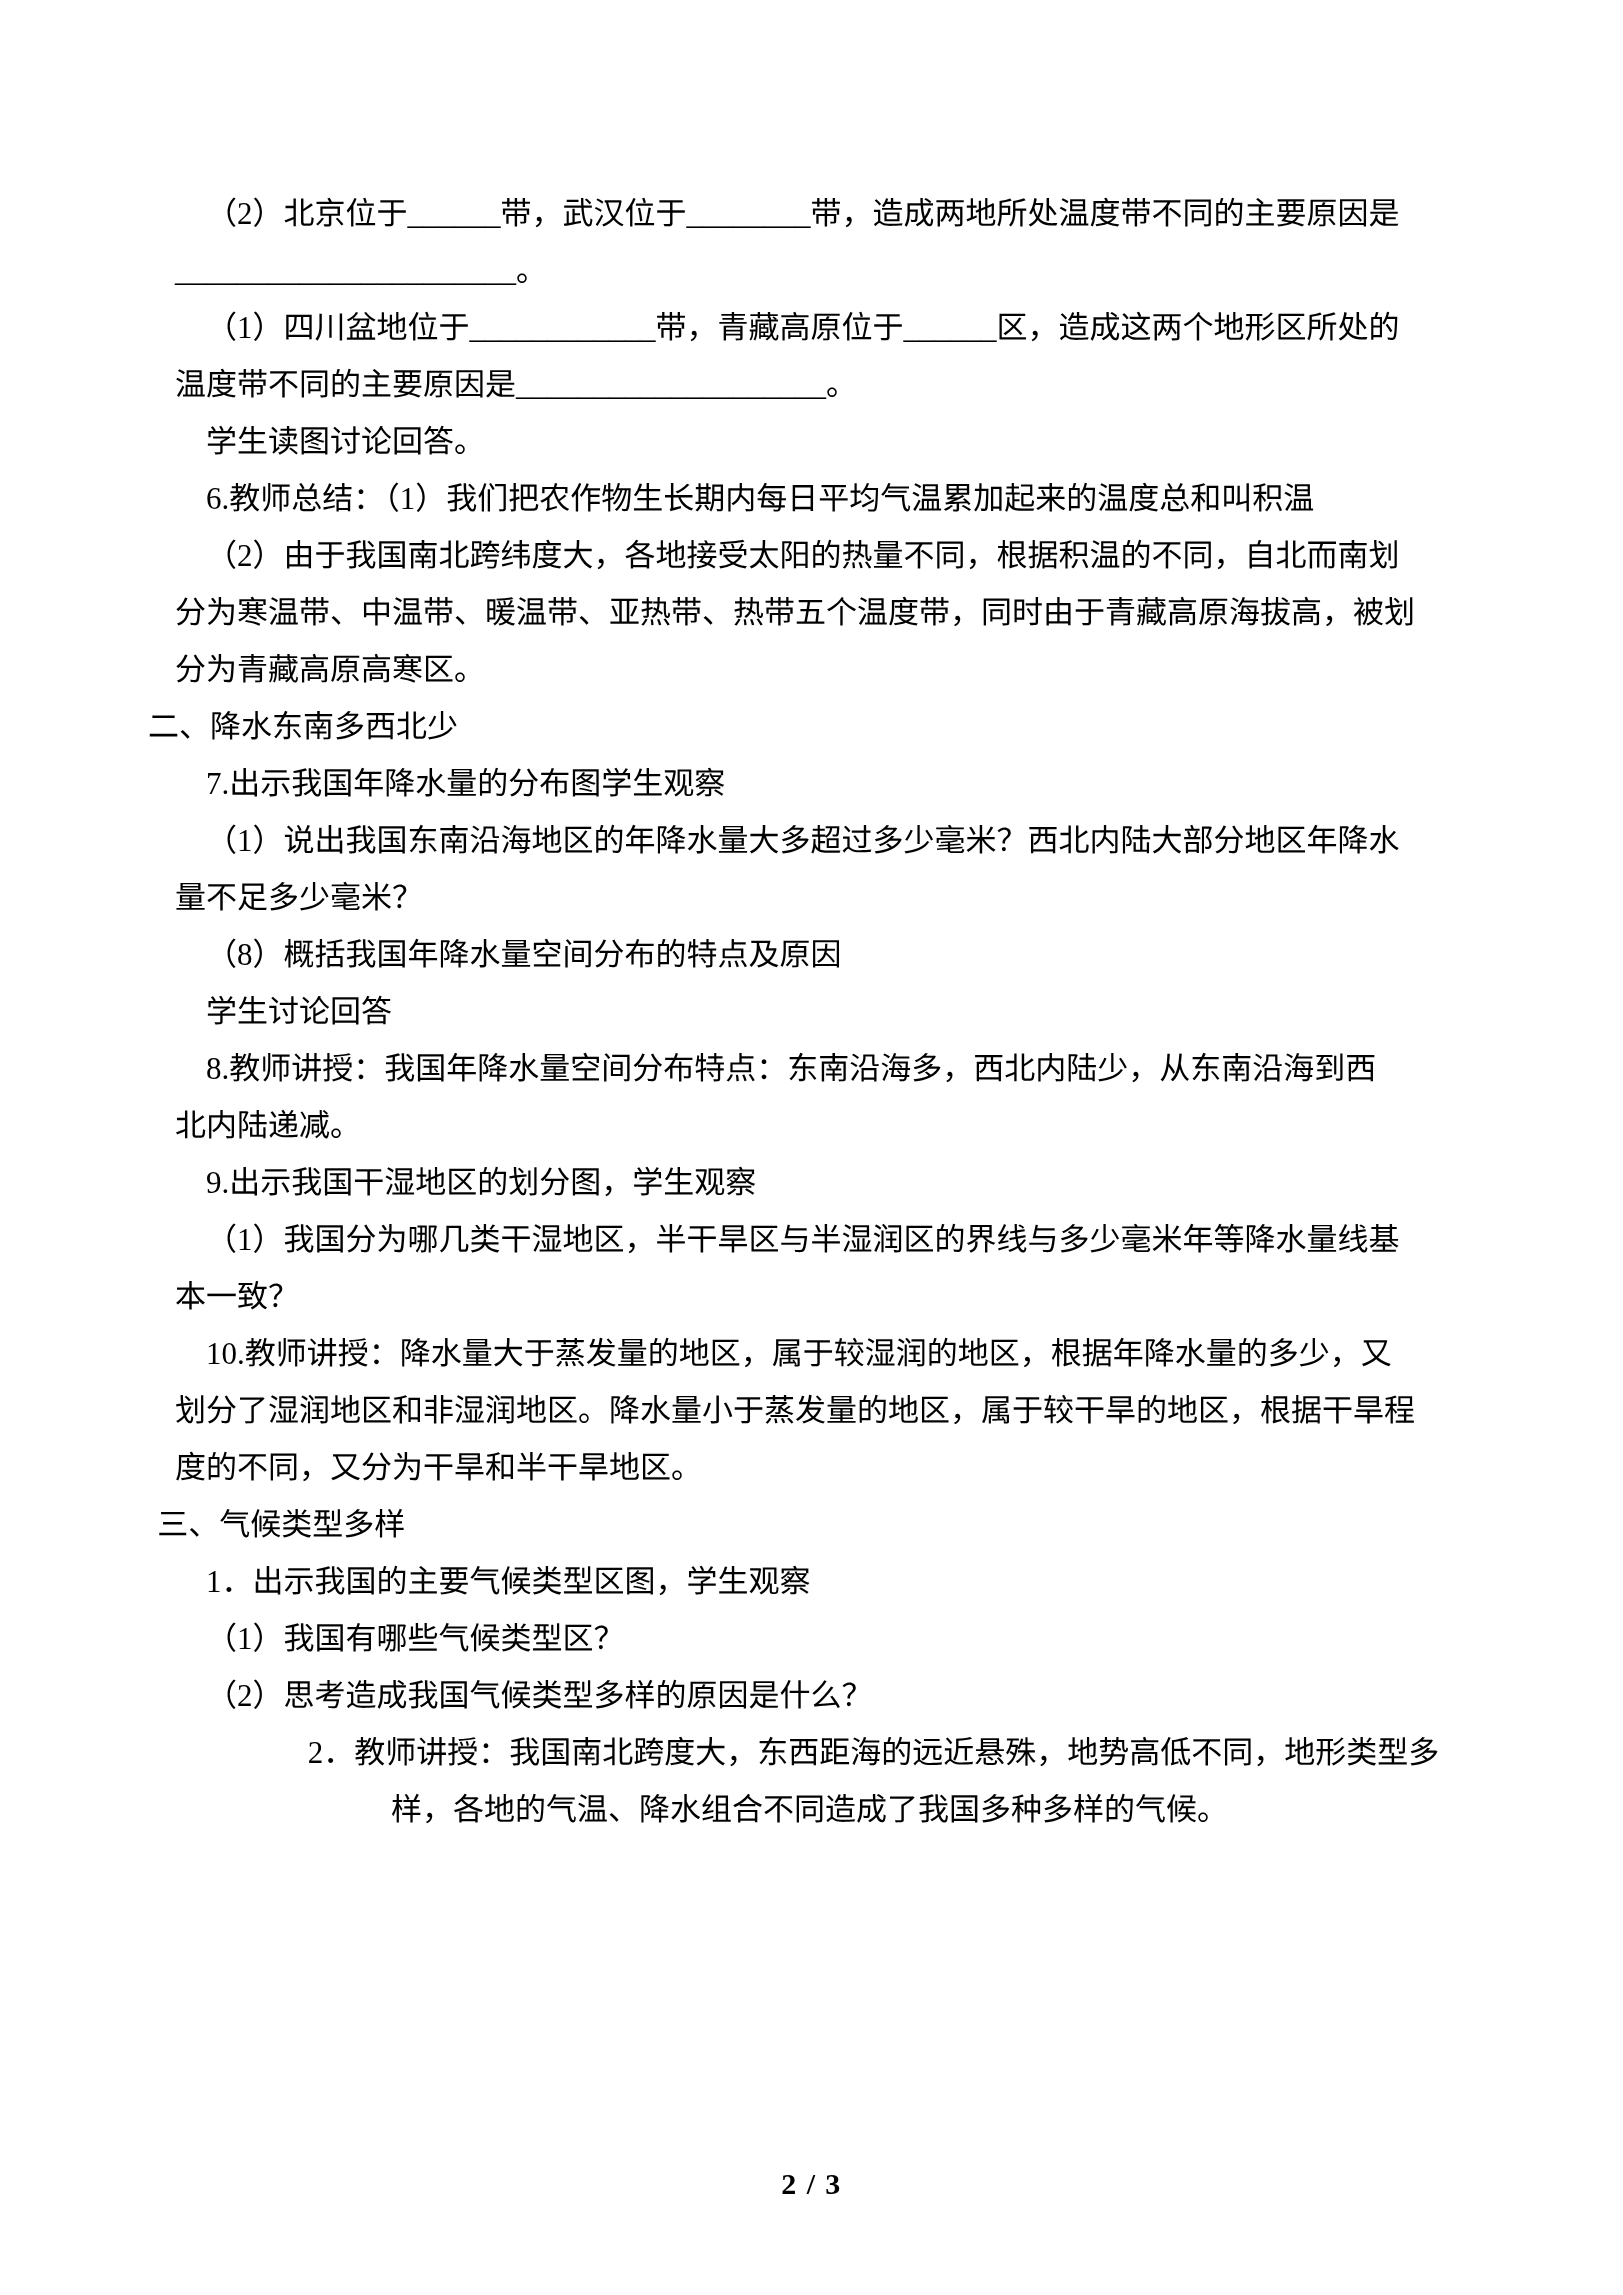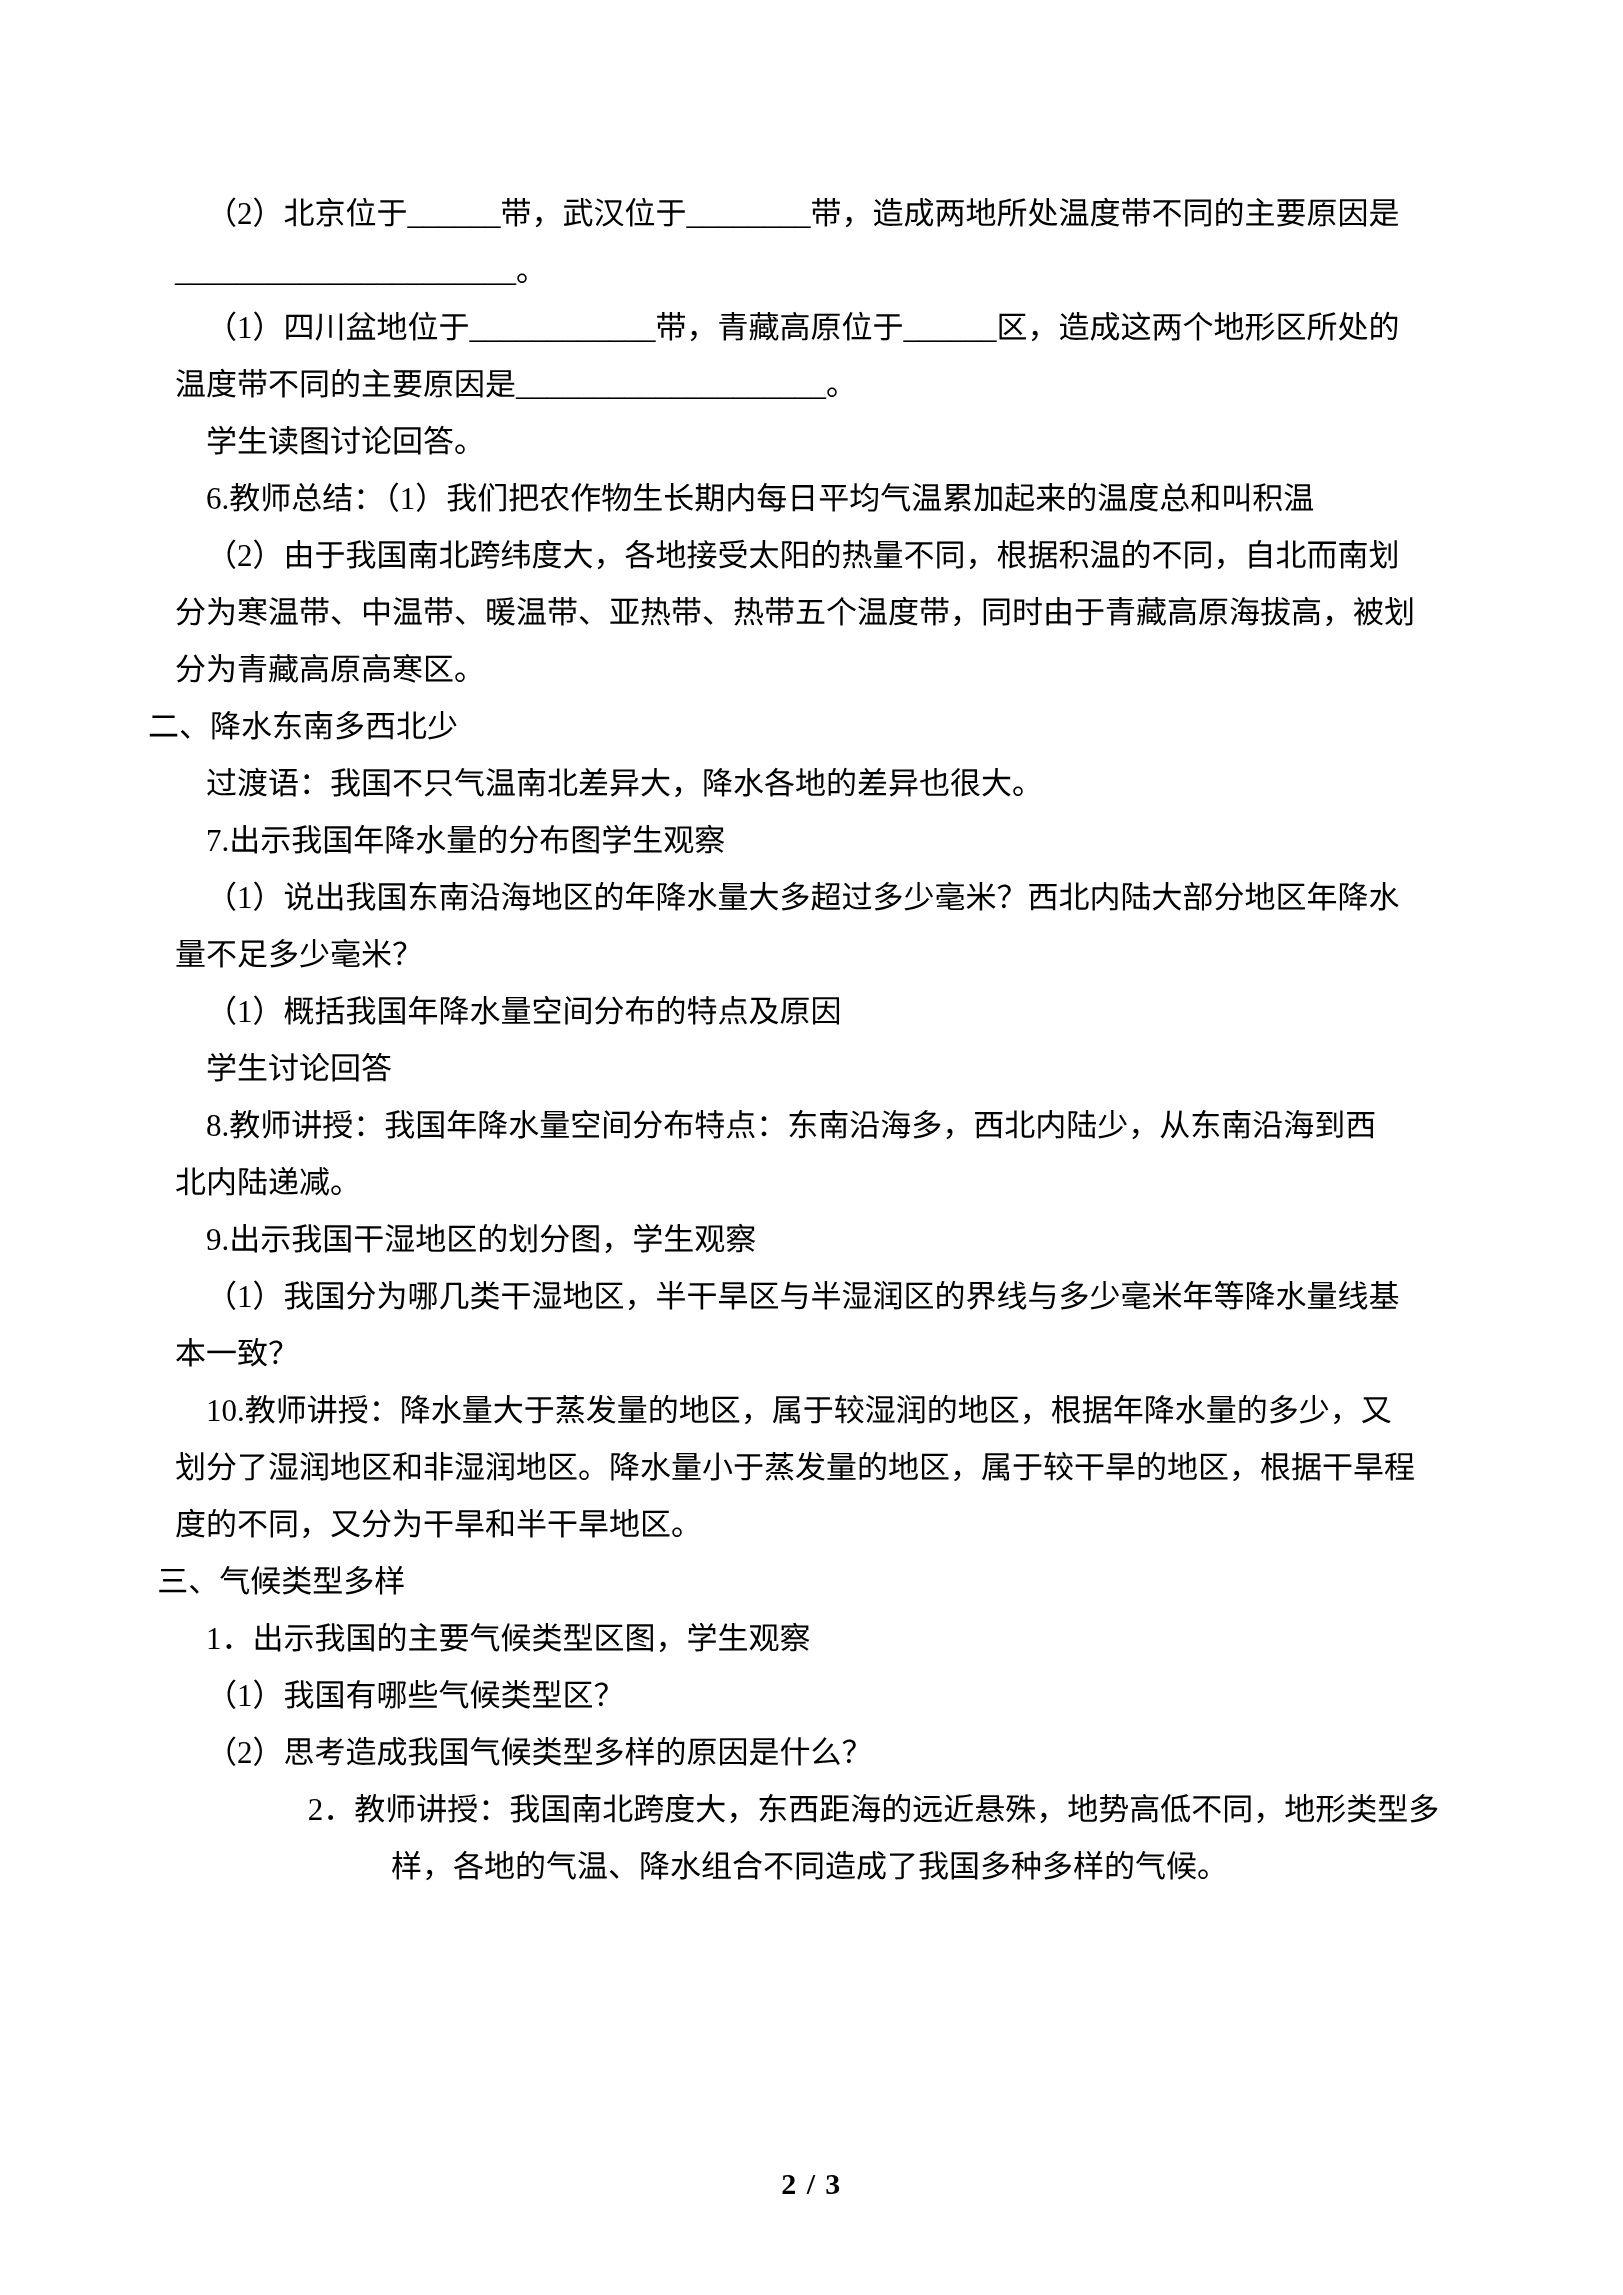--- a/index.html
+++ b/index.html
@@ -58,25 +58,24 @@
     <p class="para">（2）北京位于______带，武汉位于________带，造成两地所处温度带不同的主要原因是
 ______________________。</p>
     <p class="para">（1）四川盆地位于____________带，青藏高原位于______区，造成这两个地形区所处的
 温度带不同的主要原因是____________________。</p>
     <p class="para">学生读图讨论回答。</p>
     <p class="para">6.教师总结：（1）我们把农作物生长期内每日平均气温累加起来的温度总和叫积温</p>
     <p class="para">（2）由于我国南北跨纬度大，各地接受太阳的热量不同，根据积温的不同，自北而南划
 分为寒温带、中温带、暖温带、亚热带、热带五个温度带，同时由于青藏高原海拔高，被划
 分为青藏高原高寒区。</p>
     <p class="para sec-heading-2">二、降水东南多西北少</p>
-    <p class="para">过渡语：我国不只气温南北差异大，降水各地的差异也很大。</p>
     <p class="para">7.出示我国年降水量的分布图学生观察</p>
     <p class="para">（1）说出我国东南沿海地区的年降水量大多超过多少毫米？西北内陆大部分地区年降水
 量不足多少毫米？</p>
-    <p class="para">（1）概括我国年降水量空间分布的特点及原因</p>
+    <p class="para">（8）概括我国年降水量空间分布的特点及原因</p>
     <p class="para">学生讨论回答</p>
     <p class="para">8.教师讲授：我国年降水量空间分布特点：东南沿海多，西北内陆少，从东南沿海到西
 北内陆递减。</p>
     <p class="para">9.出示我国干湿地区的划分图，学生观察</p>
     <p class="para">（1）我国分为哪几类干湿地区，半干旱区与半湿润区的界线与多少毫米年等降水量线基
 本一致？</p>
     <p class="para">10.教师讲授：降水量大于蒸发量的地区，属于较湿润的地区，根据年降水量的多少，又
 划分了湿润地区和非湿润地区。降水量小于蒸发量的地区，属于较干旱的地区，根据干旱程
 度的不同，又分为干旱和半干旱地区。</p>
     <p class="para sec-heading-3">三、气候类型多样</p>

